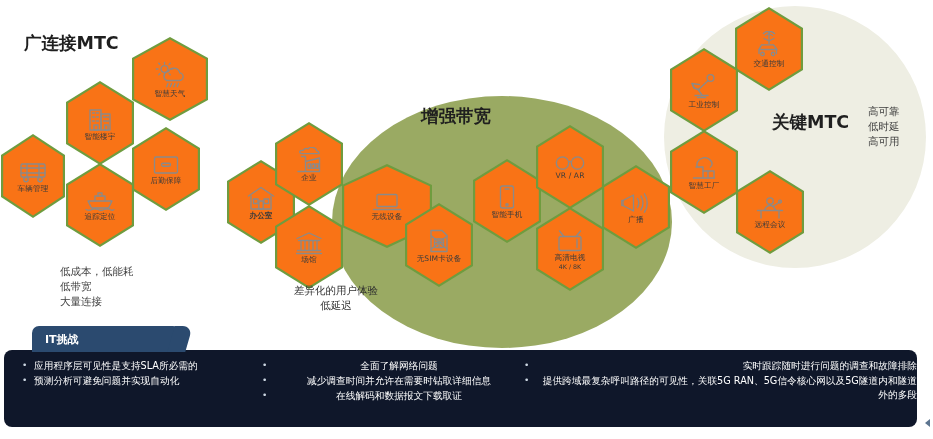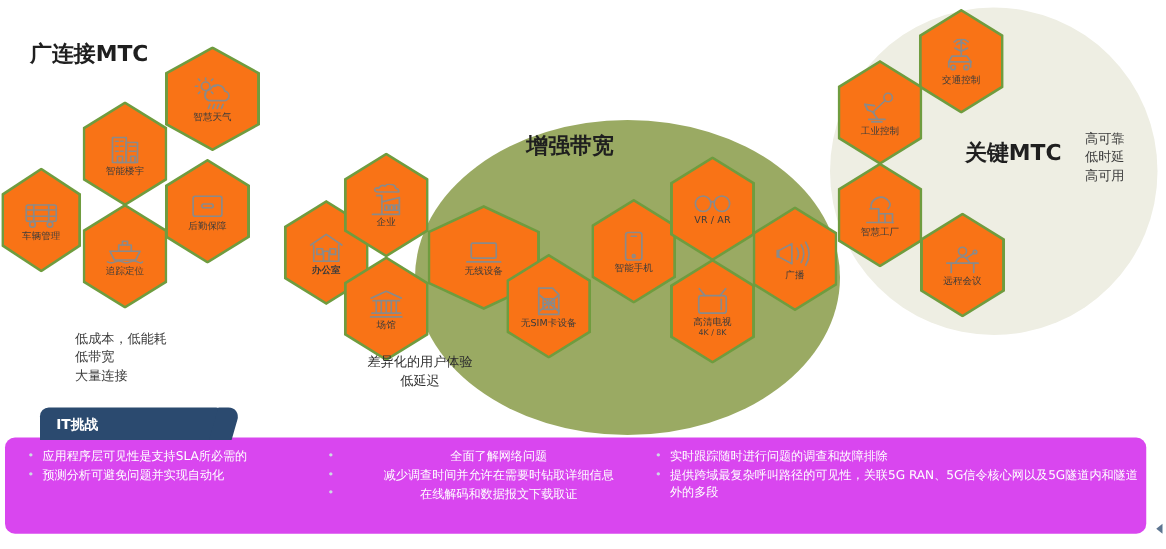--- a/index.html
+++ b/index.html
@@ -127,32 +127,32 @@
     position:absolute;right:-9px;top:0;
     width:18px;height:26px;
     background:#2b4a6f;
     border-radius:0 10px 0 0;
     transform:skewX(-16deg);
   }
   .it-body{
     position:absolute;
     left:4px;top:350px;
     width:913px;height:77px;
-    background:#d946ef;
+    background:#0f172a;
     border-radius:8px;
     z-index:19;
     display:flex;
   }
   .it-col{
     padding-top:9px;
     box-sizing:border-box;
   }
   .it-col.c1{width:258px;padding-left:18px;}
   .it-col.c2{width:262px;text-align:center;}
-  .it-col.c3{width:393px;}
+  .it-col.c3{width:393px;text-align:right;}
   .it-item{
     position:relative;
     padding-left:12px;
     font-size:9.7px;
     line-height:1.46;
     color:#ffffff;
     margin-bottom:1px;
     font-family:"DejaVu Sans","Liberation Sans",sans-serif;
   }
   .it-item:before{

